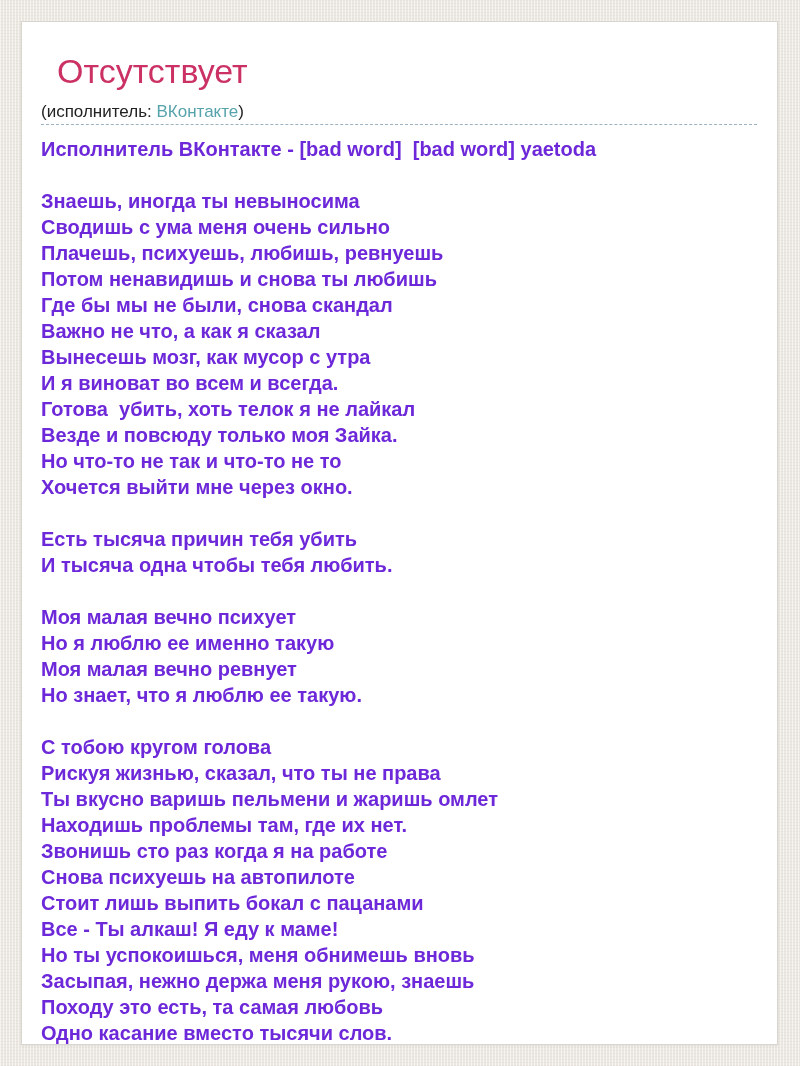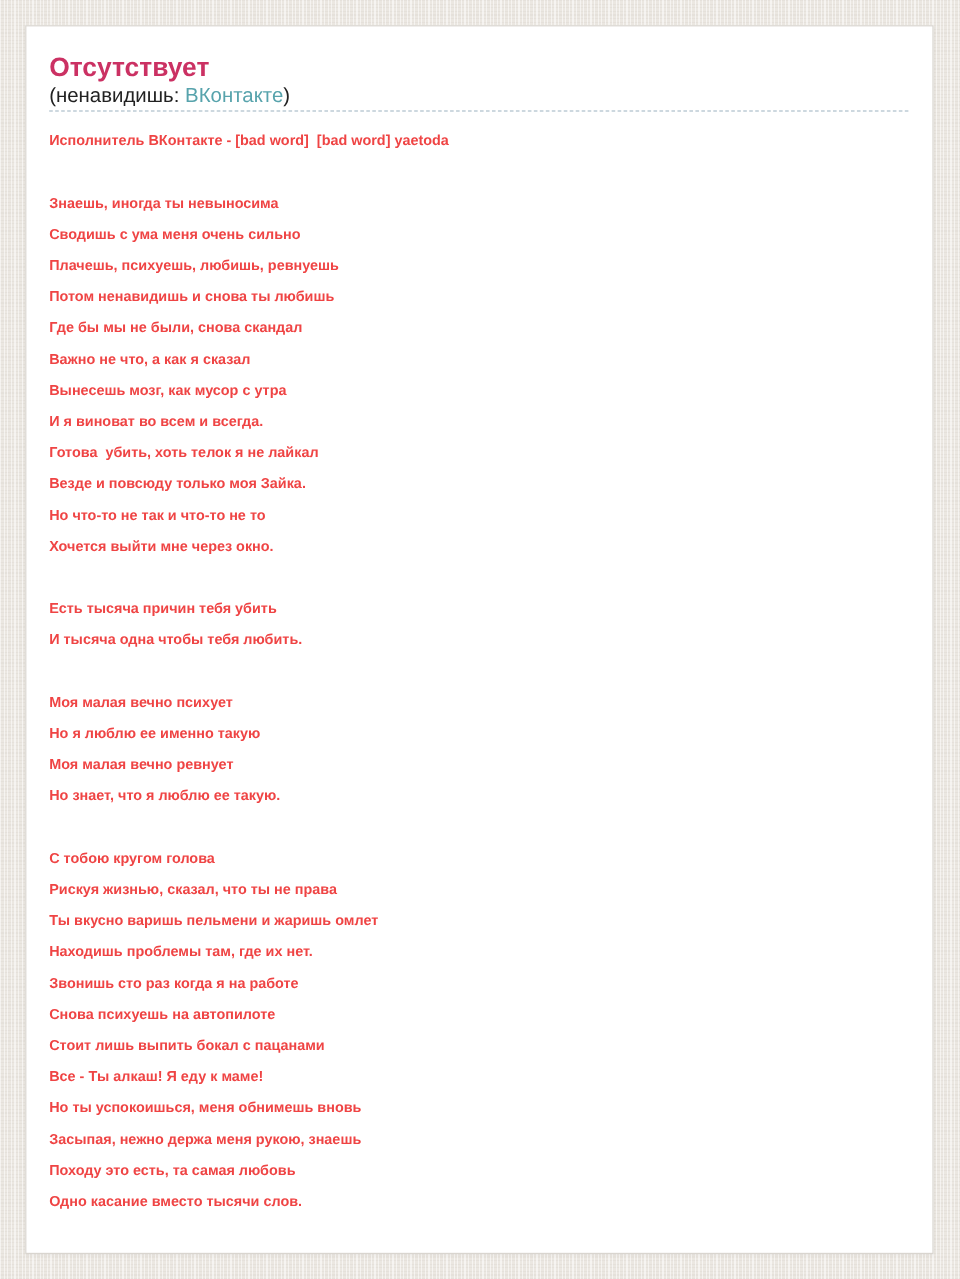--- a/index.html
+++ b/index.html
@@ -20,54 +20,54 @@
     top: 21px;
     width: 757px;
     height: 1024px;
     box-sizing: border-box;
     background: #ffffff;
     border: 1px solid #d9d5cf;
     box-shadow: 0 1px 2px rgba(0,0,0,0.06);
     padding: 19px 20px 0 19px;
   }
   h1.song-title {
-    margin: 0;
-    font-size: 22px;
+    margin: 16px;
+    font-size: 34px;
     line-height: 29px;
-    font-weight: 700;
+    font-weight: 400;
     color: #cb3163;
   }
   .artist-line {
     font-size: 17px;
     line-height: 20px;
     color: #222222;
     padding-bottom: 2px;
     border-bottom: 1px dashed #9cb2c0;
   }
   .artist-link {
     color: #57a3ac;
     text-decoration: none;
     cursor: pointer;
   }
   .lyrics {
     margin-top: 11px;
-    font-size: 12px;
+    font-size: 20px;
     line-height: 26px;
     font-weight: 700;
-    color: #ef4444;
+    color: #6d28d9;
     white-space: pre-wrap;
   }
 </style>
 </head>
 <body>
 
 <div class="card">
   <h1 class="song-title">Отсутствует</h1>
   <div class="artist-line">
-    <span>(ненавидишь: </span><a class="artist-link">ВКонтакте</a><span>)</span>
+    <span>(исполнитель: </span><a class="artist-link">ВКонтакте</a><span>)</span>
   </div>
   <div class="lyrics">Исполнитель ВКонтакте - [bad word]  [bad word] yaetoda
 
 Знаешь, иногда ты невыносима
 Сводишь с ума меня очень сильно
 Плачешь, психуешь, любишь, ревнуешь
 Потом ненавидишь и снова ты любишь
 Где бы мы не были, снова скандал
 Важно не что, а как я сказал
 Вынесешь мозг, как мусор с утра

